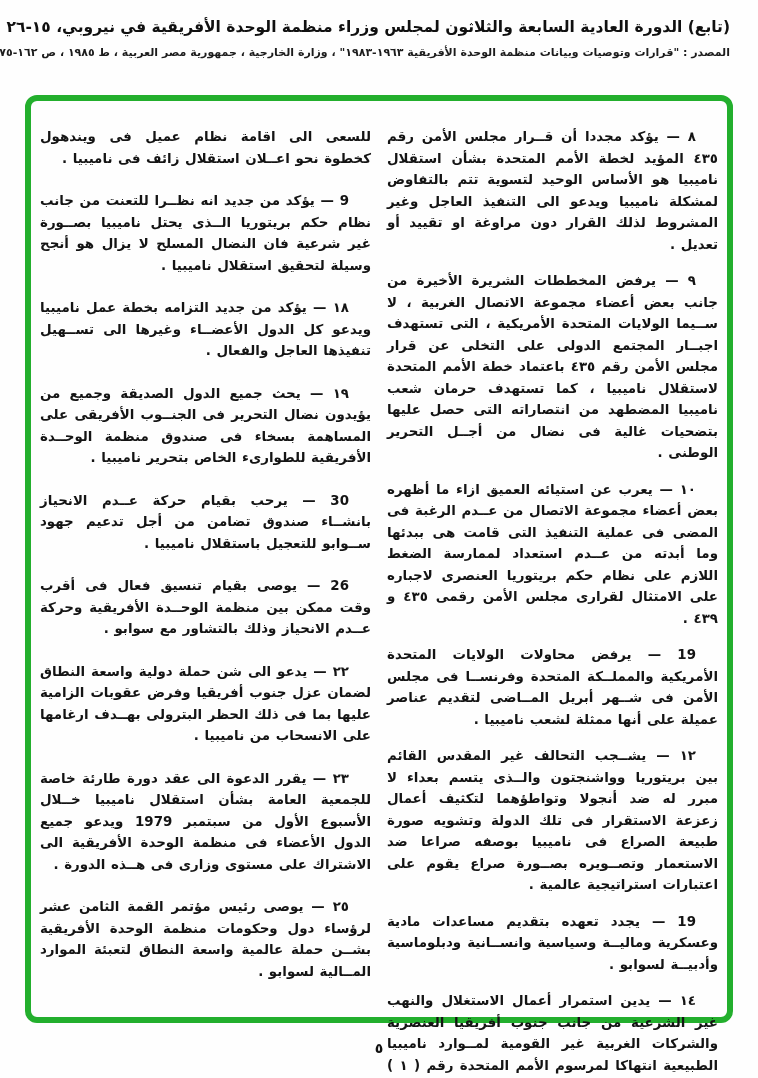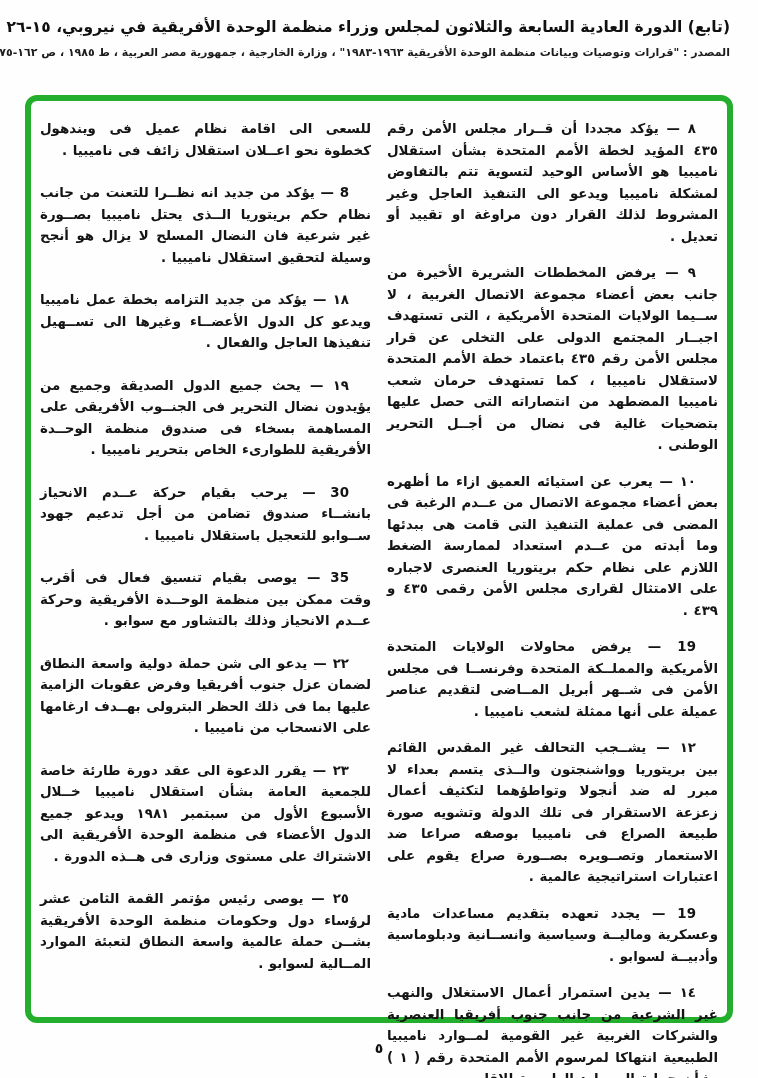--- a/index.html
+++ b/index.html
@@ -61,21 +61,21 @@
   }
   .column {
     width: 331px;
     text-align: justify;
   }
   .para {
     font-size: 13.4px;
     line-height: 21.5px;
     font-weight: bold;
     text-indent: 22px;
-    margin: 0 0 15px 0;
+    margin: 8px 0 15px 0;
     word-spacing: 1px;
   }
   .col-left .para {
     margin-bottom: 21px;
   }
   .page-number {
     position: absolute;
     bottom: 22px;
     left: 0;
     right: 0;
@@ -105,27 +105,27 @@
       <p class="para">١٠ — يعرب عن استيائه العميق ازاء ما أظهره بعض أعضاء مجموعة الاتصال من عــدم الرغبة فى المضى فى عملية التنفيذ التى قامت هى ببدئها وما أبدته من عــدم استعداد لممارسة الضغط اللازم على نظام حكم بريتوريا العنصرى لاجباره على الامتثال لقرارى مجلس الأمن رقمى ٤٣٥ و ٤٣٩ .</p>
       <p class="para">19 — يرفض محاولات الولايات المتحدة الأمريكية والمملــكة المتحدة وفرنســا فى مجلس الأمن فى شــهر أبريل المــاضى لتقديم عناصر عميلة على أنها ممثلة لشعب ناميبيا .</p>
       <p class="para">١٢ — يشــجب التحالف غير المقدس القائم بين بريتوريا وواشنجتون والــذى يتسم بعداء لا مبرر له ضد أنجولا وتواطؤهما لتكثيف أعمال زعزعة الاستقرار فى تلك الدولة وتشويه صورة طبيعة الصراع فى ناميبيا بوصفه صراعا ضد الاستعمار وتصــويره بصــورة صراع يقوم على اعتبارات استراتيجية عالمية .</p>
       <p class="para">19 — يجدد تعهده بتقديم مساعدات مادية وعسكرية وماليــة وسياسية وانســانية ودبلوماسية وأدبيــة لسوابو .</p>
       <p class="para">١٤ — يدين استمرار أعمال الاستغلال والنهب غير الشرعية من جانب جنوب أفريقيا العنصرية والشركات الغربية غير القومية لمــوارد ناميبيا الطبيعية انتهاكا لمرسوم الأمم المتحدة رقم ( ١ ) بشأن حماية المــوارد الطبيعية للاقليم .</p>
 
     </div>
 
     <div class="column col-left">
       <p class="para" style="text-indent:0">للسعى الى اقامة نظام عميل فى ويندهول كخطوة نحو اعــلان استقلال زائف فى ناميبيا .</p>
-      <p class="para">8 — يؤكد من جديد انه نظــرا للتعنت من جانب نظام حكم بريتوريا الــذى يحتل ناميبيا بصــورة غير شرعية فان النضال المسلح لا يزال هو أنجح وسيلة لتحقيق استقلال ناميبيا .</p>
+      <p class="para">9 — يؤكد من جديد انه نظــرا للتعنت من جانب نظام حكم بريتوريا الــذى يحتل ناميبيا بصــورة غير شرعية فان النضال المسلح لا يزال هو أنجح وسيلة لتحقيق استقلال ناميبيا .</p>
       <p class="para">١٨ — يؤكد من جديد التزامه بخطة عمل ناميبيا ويدعو كل الدول الأعضــاء وغيرها الى تســهيل تنفيذها العاجل والفعال .</p>
       <p class="para">١٩ — يحث جميع الدول الصديقة وجميع من يؤيدون نضال التحرير فى الجنــوب الأفريقى على المساهمة بسخاء فى صندوق منظمة الوحــدة الأفريقية للطوارىء الخاص بتحرير ناميبيا .</p>
       <p class="para">30 — يرحب بقيام حركة عــدم الانحياز بانشــاء صندوق تضامن من أجل تدعيم جهود ســوابو للتعجيل باستقلال ناميبيا .</p>
-      <p class="para">35 — يوصى بقيام تنسيق فعال فى أقرب وقت ممكن بين منظمة الوحــدة الأفريقية وحركة عــدم الانحياز وذلك بالتشاور مع سوابو .</p>
+      <p class="para">26 — يوصى بقيام تنسيق فعال فى أقرب وقت ممكن بين منظمة الوحــدة الأفريقية وحركة عــدم الانحياز وذلك بالتشاور مع سوابو .</p>
       <p class="para">٢٢ — يدعو الى شن حملة دولية واسعة النطاق لضمان عزل جنوب أفريقيا وفرض عقوبات الزامية عليها بما فى ذلك الحظر البترولى بهــدف ارغامها على الانسحاب من ناميبيا .</p>
-      <p class="para">٢٣ — يقرر الدعوة الى عقد دورة طارئة خاصة للجمعية العامة بشأن استقلال ناميبيا خــلال الأسبوع الأول من سبتمبر ١٩٨١ ويدعو جميع الدول الأعضاء فى منظمة الوحدة الأفريقية الى الاشتراك على مستوى وزارى فى هــذه الدورة .</p>
+      <p class="para">٢٣ — يقرر الدعوة الى عقد دورة طارئة خاصة للجمعية العامة بشأن استقلال ناميبيا خــلال الأسبوع الأول من سبتمبر 1979 ويدعو جميع الدول الأعضاء فى منظمة الوحدة الأفريقية الى الاشتراك على مستوى وزارى فى هــذه الدورة .</p>
       <p class="para">٢٥ — يوصى رئيس مؤتمر القمة الثامن عشر لرؤساء دول وحكومات منظمة الوحدة الأفريقية بشــن حملة عالمية واسعة النطاق لتعبئة الموارد المــالية لسوابو .</p>
 
     </div>
 
   </div>
 
   <div class="page-number">٥</div>
 
 </div>
 

